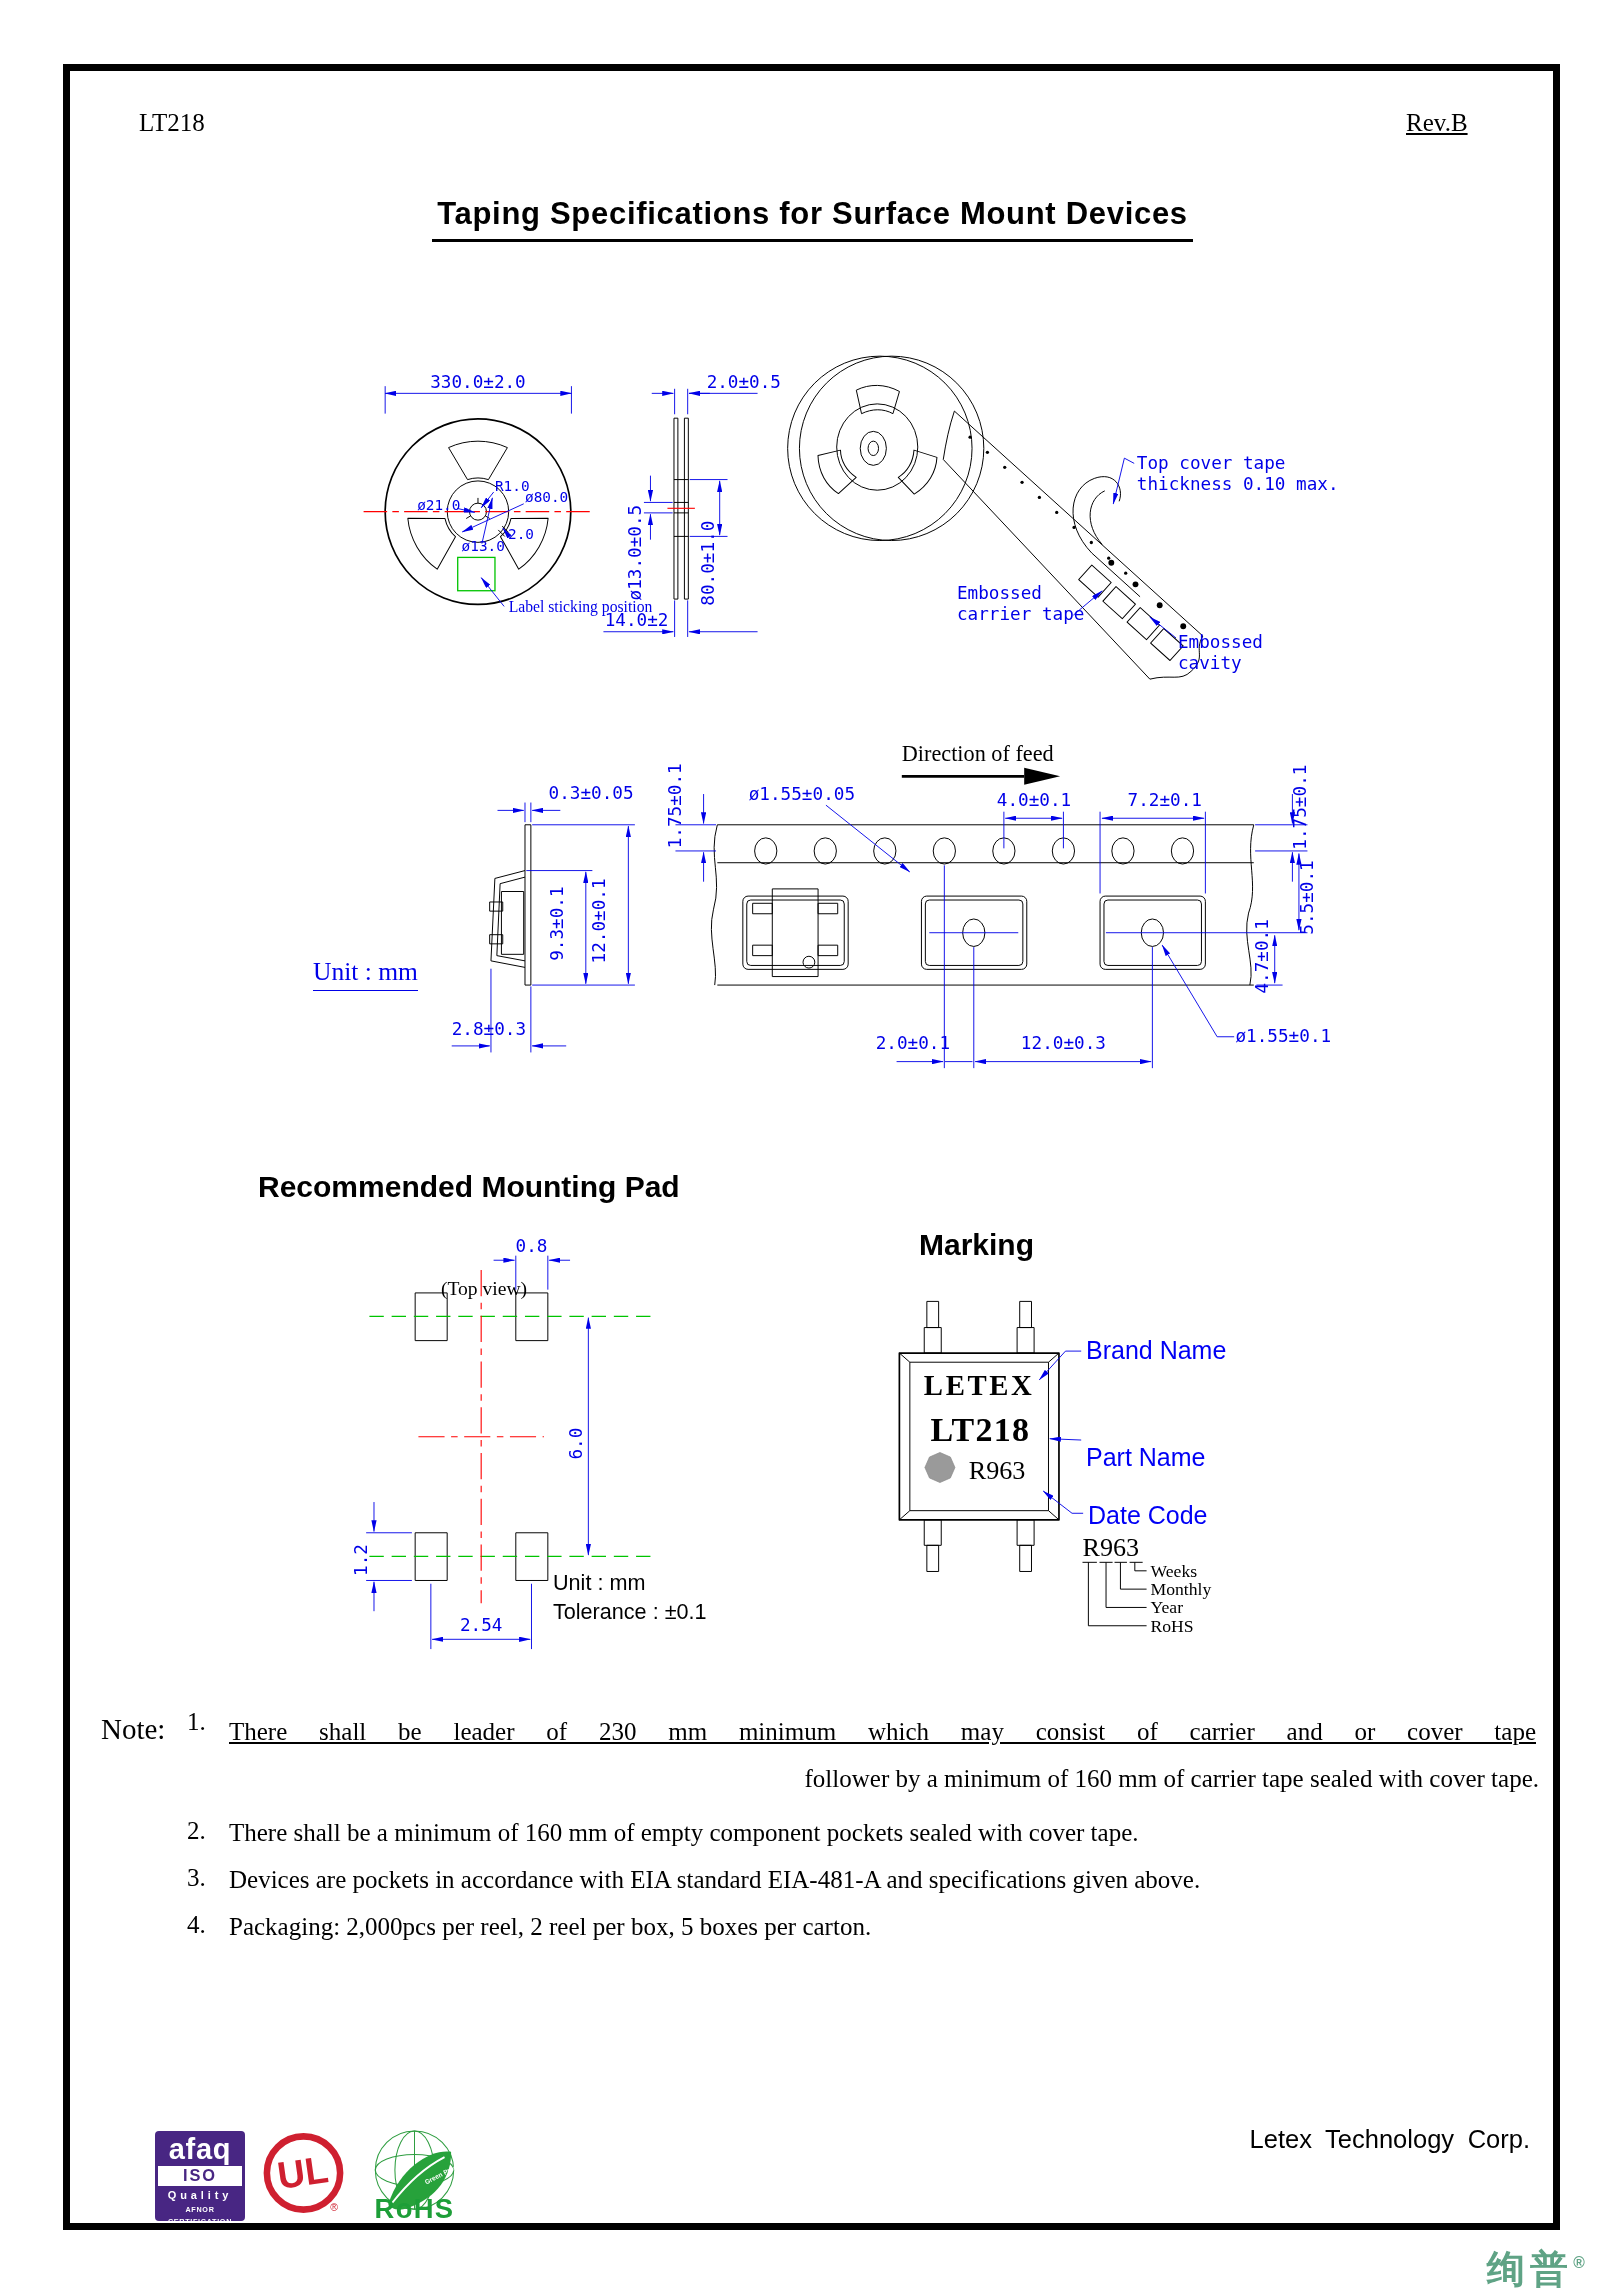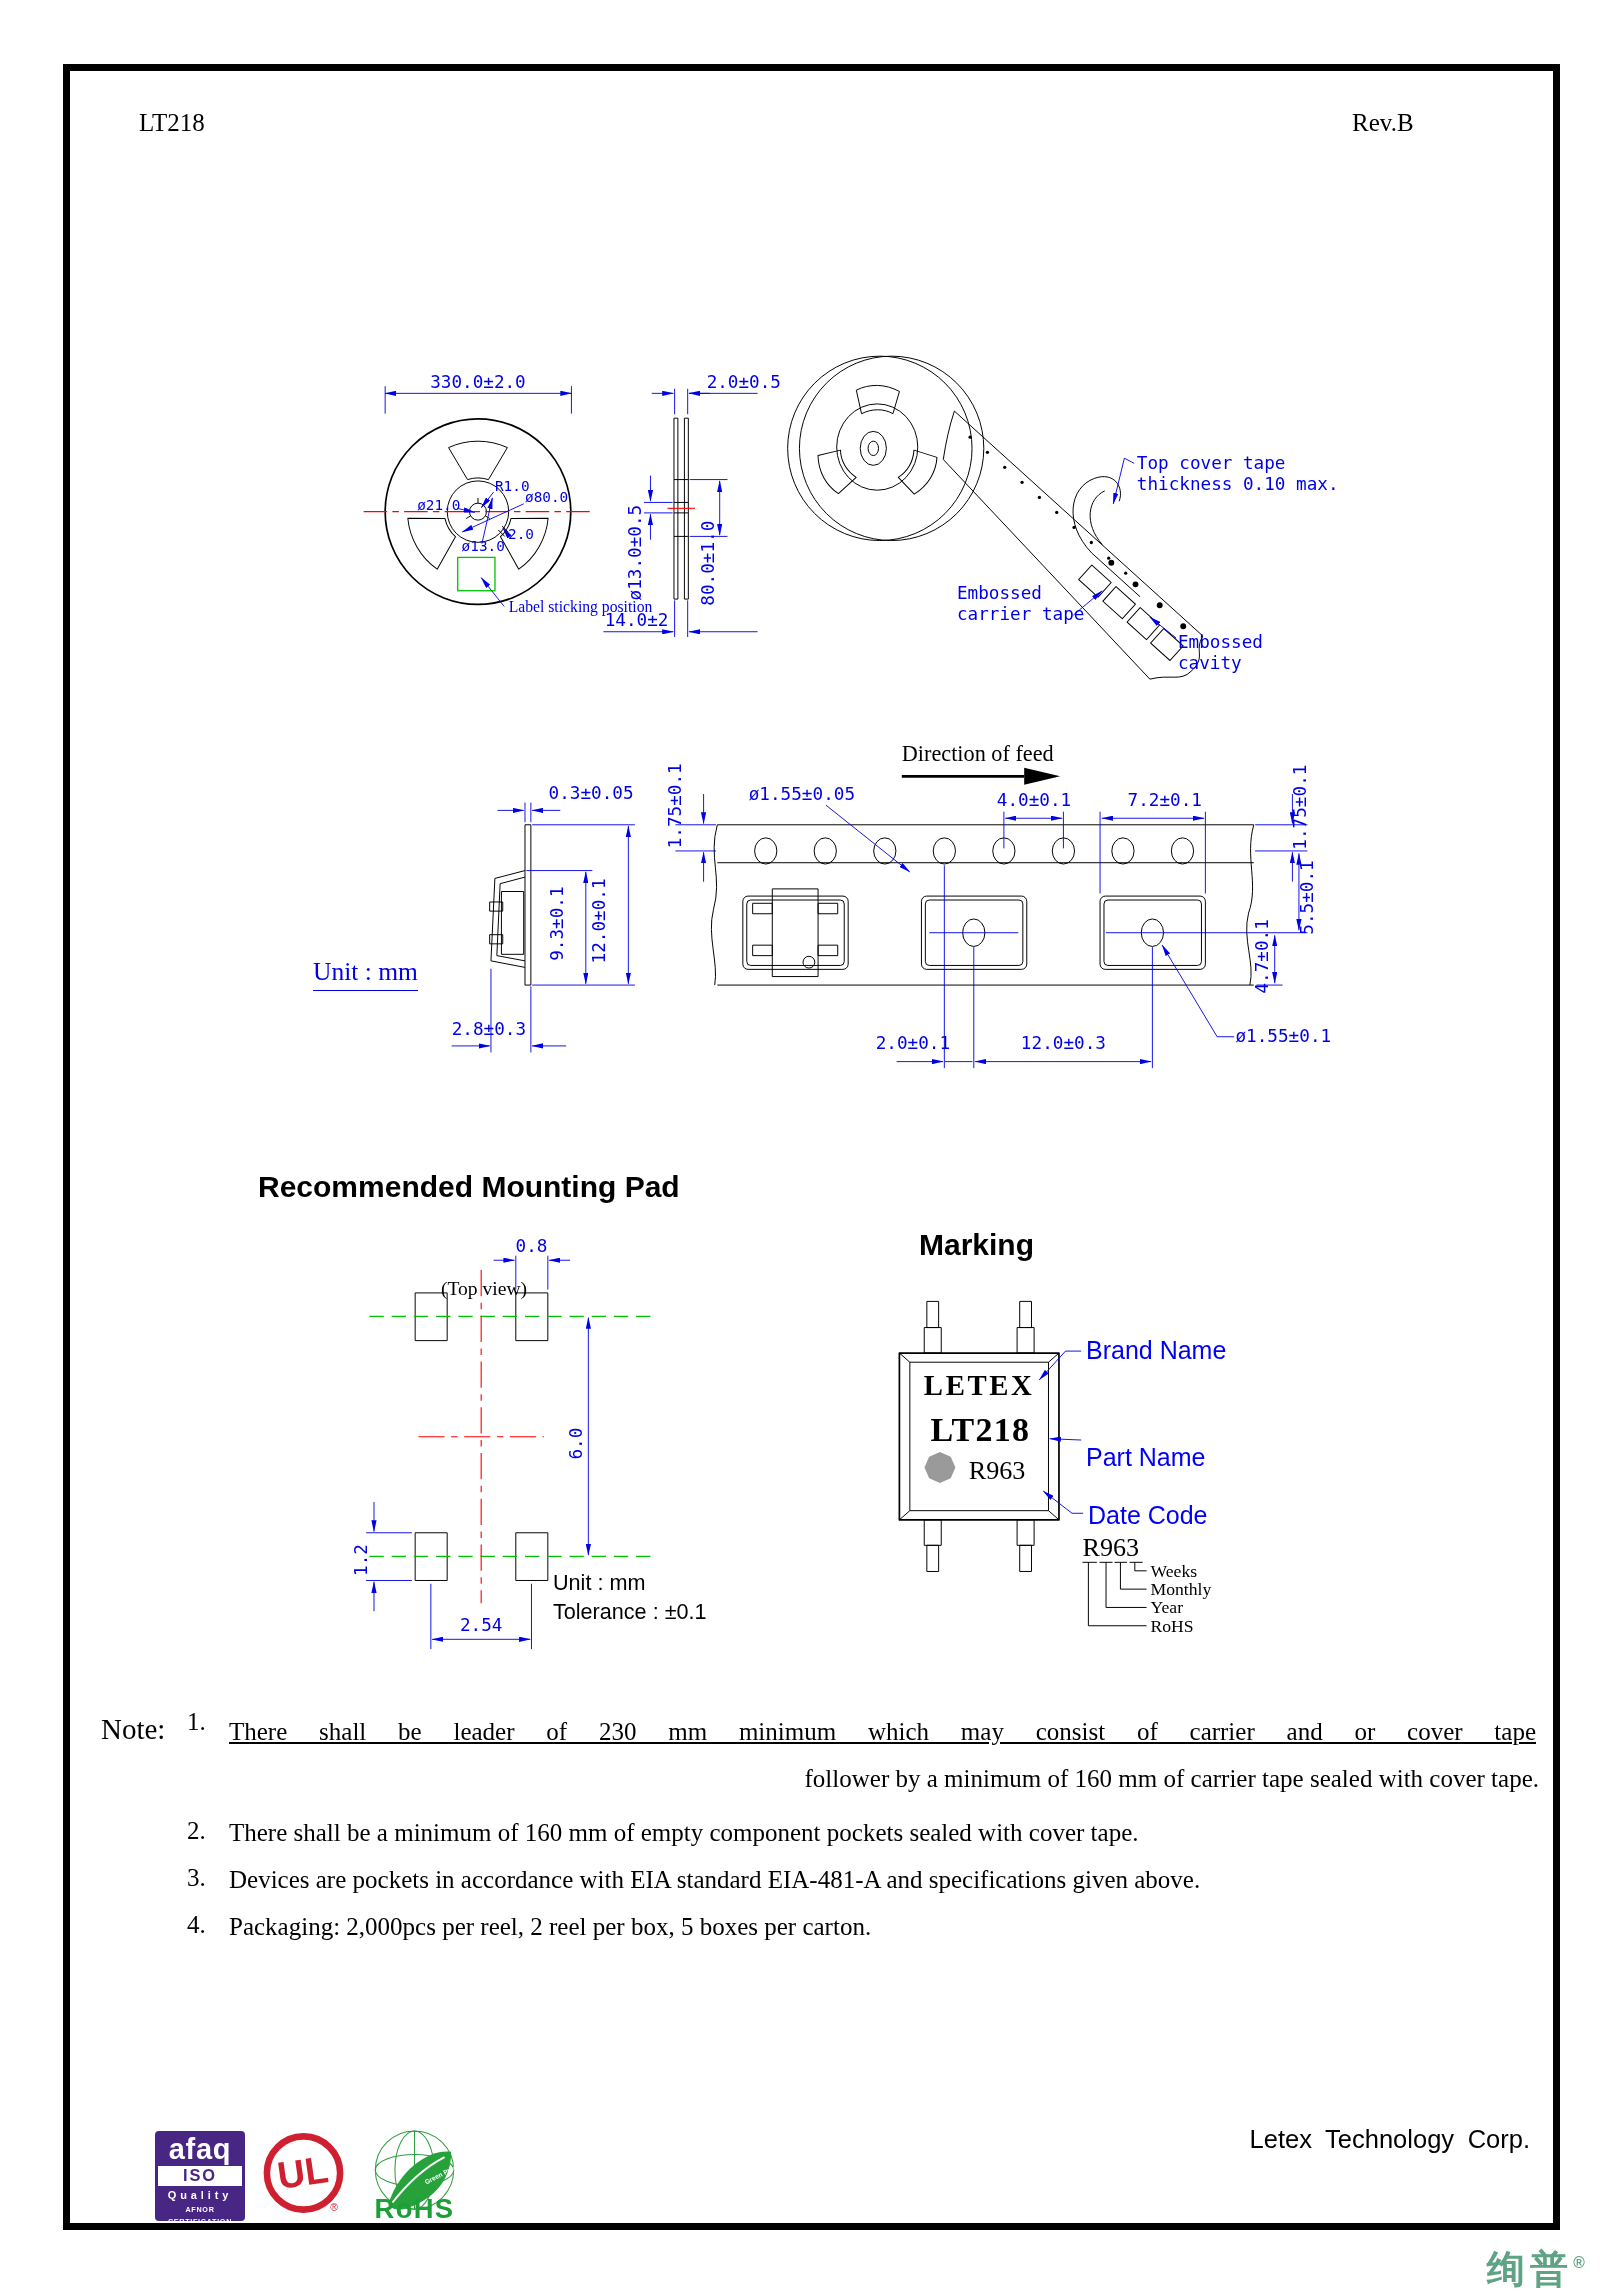--- a/index.html
+++ b/index.html
@@ -61,21 +61,24 @@
       </marker>
       <marker id="arrK" viewBox="0 0 18 8" refX="17" refY="4" markerWidth="18" markerHeight="8" markerUnits="userSpaceOnUse" orient="auto-start-reverse">
         <path d="M0,0 L18,4 L0,8 Z" fill="#000"></path>
       </marker>
     </defs>
   </svg>
 
   <div class="frame"></div>
 
   <div class="abs hdr" style="left:139px;top:109px;">LT218</div>
-  <div class="abs hdr" style="left:1352px;top:109px;">Rev.B</div>
+  <div class="abs hdr" style="left:1406px;top:109px;text-decoration:underline;">Rev.B</div>
+  <div class="abs title-wrap">
+    <span class="title">Taping Specifications for Surface Mount Devices</span>
+  </div>
 
   <svg style="left:327px;top:363px;width:366px;height:262px" viewBox="500 555 560 400">
     <g>
       <line class="b" x1="589" y1="632" x2="589" y2="590"></line>
       <line class="b" x1="874" y1="632" x2="874" y2="590"></line>
       <line class="b" x1="589" y1="601" x2="874" y2="601" marker-start="url(#arrB)" marker-end="url(#arrB)"></line>
       <text class="bt" x="731" y="593" text-anchor="middle">330.0±2.0</text>
     </g>
     <g>
       <circle class="k" cx="731" cy="782" r="142"></circle>

